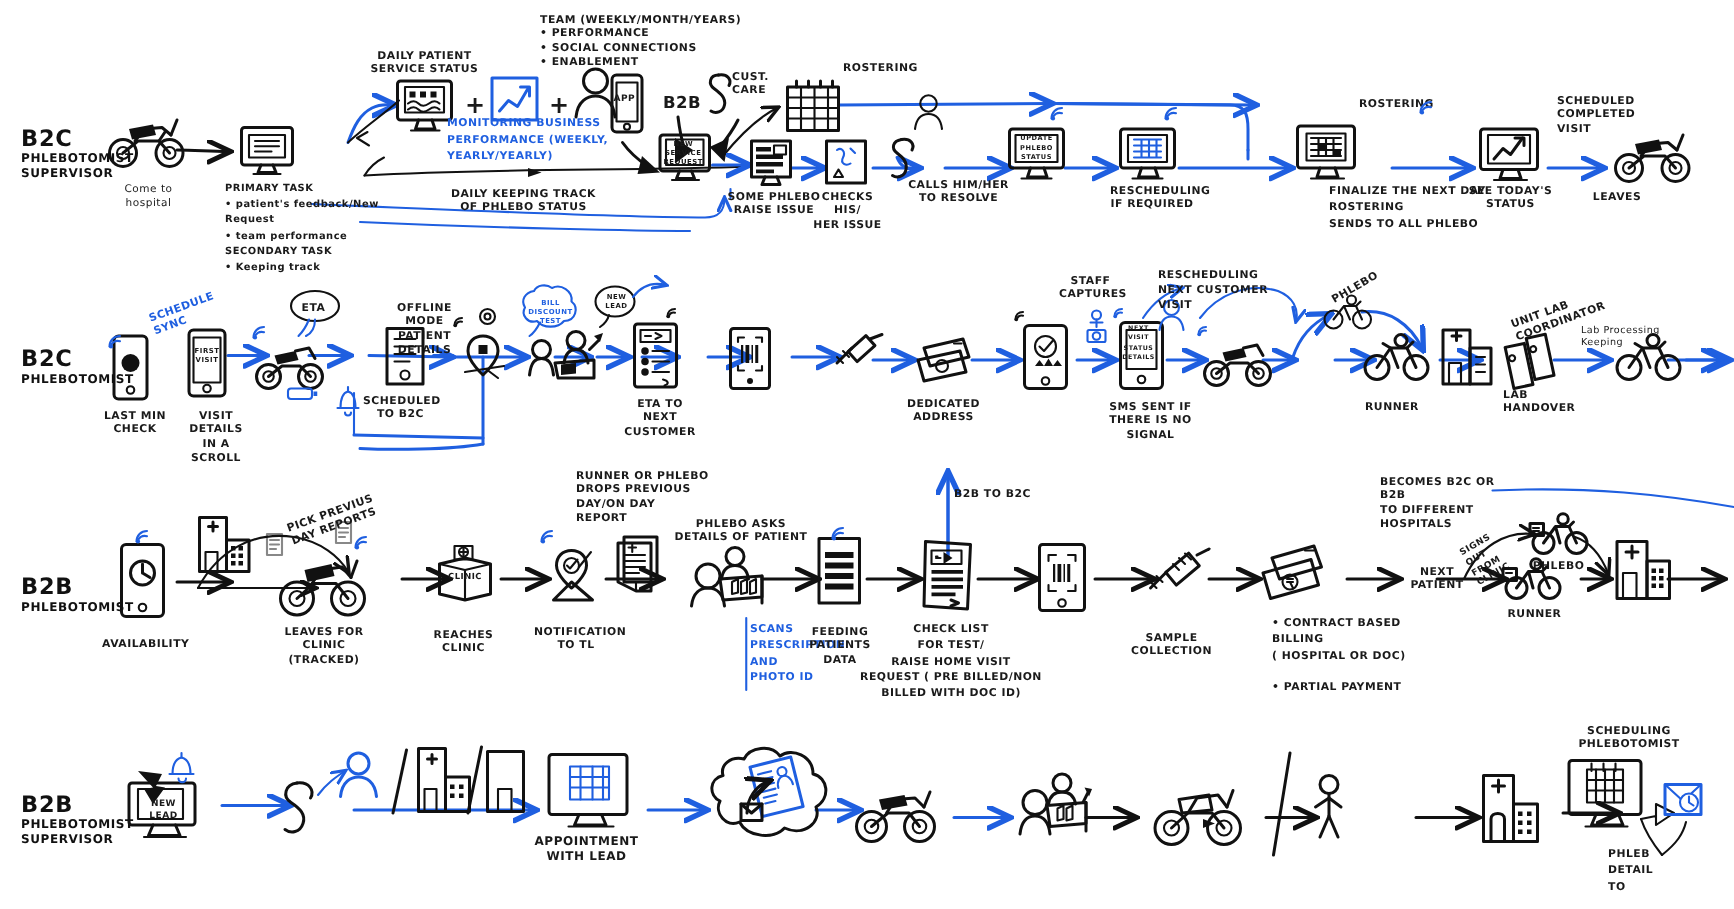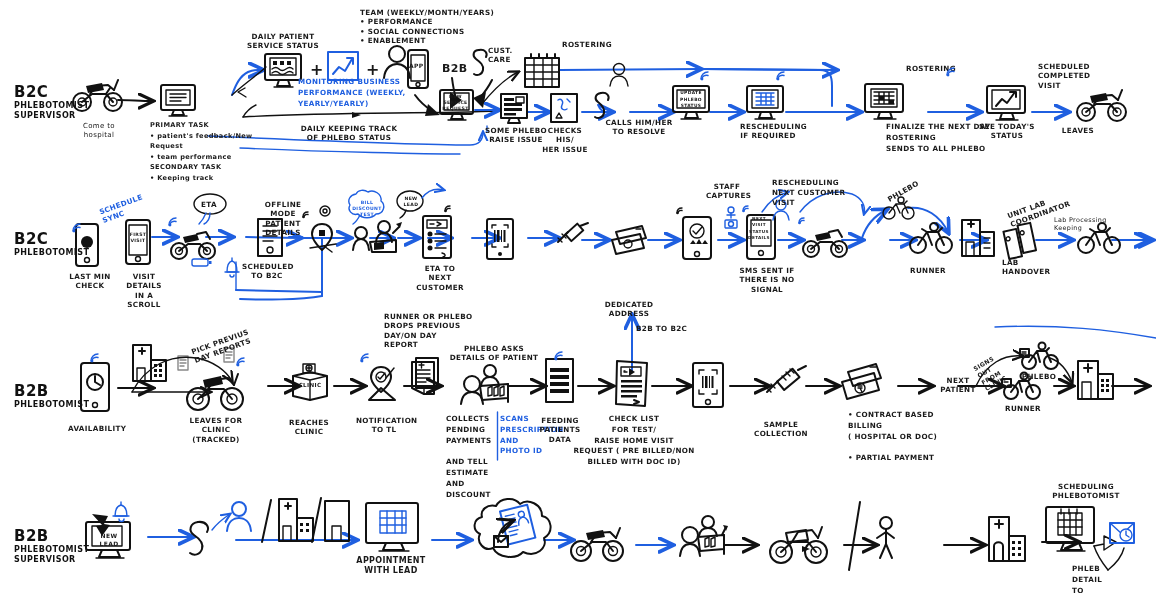--- a/index.html
+++ b/index.html
@@ -628,21 +628,21 @@
   </div>
 
   <div class="node" style="left:608px; top:218px;">
     <svg width="42" height="40" viewBox="0 0 42 40">
       <path class="sk" d="M8,14 L34,8 L38,20 L12,26 z"></path>
       <path class="sk" d="M4,22 L32,16 L36,30 L8,36 z"></path>
       <circle class="sk-thin" cx="20" cy="26" r="4"></circle>
       <path class="sk-thin" d="M28,11 h5"></path>
     </svg>
   </div>
-  <div class="cap center" style="left:602px; top:264px; width:54px;margin-top:36px;">DEDICATED
+  <div class="cap center" style="left:602px; top:264px; width:54px;">DEDICATED
 ADDRESS</div>
 
   <div class="node" style="left:680px; top:214px;">
     <svg width="34" height="48" viewBox="0 0 34 48">
       <rect class="sk" x="3" y="3" width="28" height="42" rx="3"></rect>
       <circle class="sk-thin" cx="17" cy="17" r="7"></circle>
       <path class="sk-thin" d="M13,17 L16,20 L22,13"></path>
       <path class="sk-f" d="M10,30 l3,-4 l3,4 z M16,30 l3,-5 l3,5 z M22,30 l3,-4 l3,4 z"></path>
       <circle class="sk-thin" cx="17" cy="40" r="2.5"></circle>
     </svg>
@@ -895,27 +895,20 @@
     <svg width="56" height="46" viewBox="0 0 56 46">
       <circle class="sk" cx="32" cy="9" r="6"></circle>
       <path class="sk" d="M23,24 C24,17 28,15 32,15 C36,15 40,17 41,24"></path>
       <circle class="sk" cx="14" cy="22" r="8"></circle>
       <path class="sk" d="M3,42 C4,33 9,30 14,30 C19,30 24,33 25,42"></path>
       <path class="sk" d="M22,24 L50,22 L50,36 L24,38 z"></path>
       <path class="sk-thin" d="M30,26 L34,24 L34,33 L30,34 z M36,26 L40,24 L40,33 L36,34 z M42,26 L46,24 L46,33 L42,34 z"></path>
       <path class="sk" d="M50,22 L50,40"></path>
     </svg>
   </div>
-  <div class="cap" style="left:446px; top:414px; width:50px; line-height:1.5;">COLLECTS
-PENDING
-PAYMENTS
-
-AND TELL
-ESTIMATE
-AND DISCOUNT</div>
   <div class="cap blue" style="left:500px; top:414px; width:52px; line-height:1.5;">SCANS
 PRESCRIPTION
 AND
 PHOTO ID</div>
   <div class="node" style="left:496px; top:412px;">
     <svg width="3" height="48" viewBox="0 0 3 48">
         <path class="bl-thin" d="M1.5,0 L1.5,48"></path>
       </svg>
   </div>
 
@@ -985,20 +978,23 @@
       <path class="sk-thin" d="M32,9 h6"></path>
     </svg>
   </div>
   <div class="cap" style="left:848px; top:410px; width:96px; line-height:1.5;"><span style="white-space:pre-line;">• CONTRACT BASED BILLING
   ( HOSPITAL OR DOC)
 
 • PARTIAL PAYMENT</span></div>
 
   <div class="cap center" style="left:936px; top:376px; width:44px;">NEXT
 PATIENT</div>
+  <div class="cap" style="left:920px; top:316px; width:96px;">BECOMES B2C OR B2B
+TO DIFFERENT
+HOSPITALS</div>
   <div class="cap rot-30" style="left:972px; top:366px; width:40px; font-size:6px;">SIGNS OUT
 FROM CLINIC</div>
 
   <div class="node" style="left:1018px; top:342px;">
     <svg width="42" height="30" viewBox="0 0 42 30">
       <circle class="sk" cx="11" cy="20" r="7"></circle>
       <circle class="sk" cx="33" cy="20" r="7"></circle>
       <path class="sk" d="M11,20 L19,9 L28,9 L33,20 M19,9 L22,20"></path>
       <circle class="sk" cx="24" cy="4" r="3.5"></circle>
       <path class="sk" d="M28,9 L31,6"></path>

